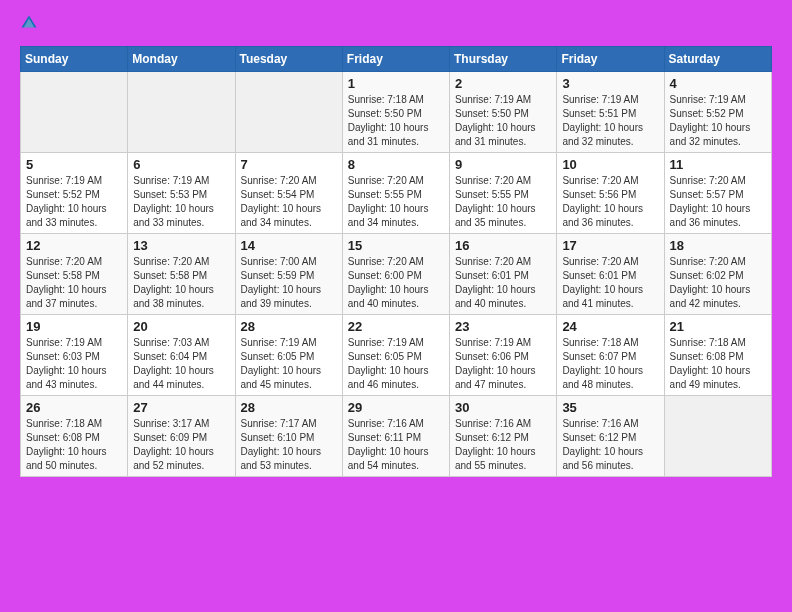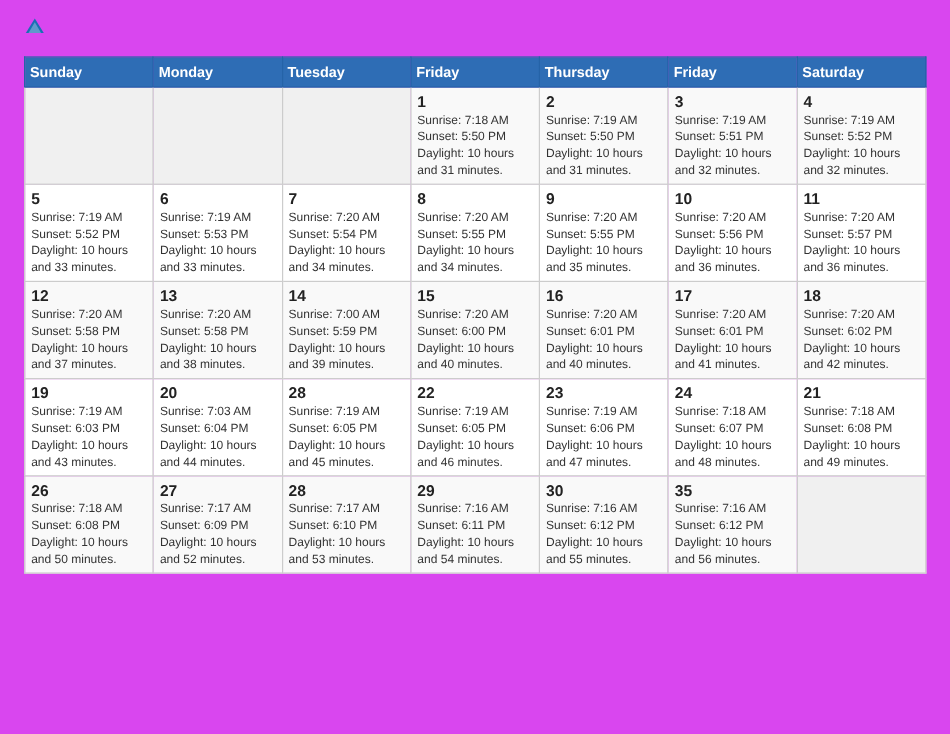--- a/index.html
+++ b/index.html
@@ -324,21 +324,21 @@
         <tr>
           <td>
             <div class="day-num">26</div>
             <div class="day-info">Sunrise: 7:18 AM
 Sunset: 6:08 PM
 Daylight: 10 hours
 and 50 minutes.</div>
           </td>
           <td>
             <div class="day-num">27</div>
-            <div class="day-info">Sunrise: 7:17 AM
+            <div class="day-info">Sunrise: 3:17 AM
 Sunset: 6:09 PM
 Daylight: 10 hours
 and 52 minutes.</div>
           </td>
           <td>
             <div class="day-num">28</div>
             <div class="day-info">Sunrise: 7:17 AM
 Sunset: 6:10 PM
 Daylight: 10 hours
 and 53 minutes.</div>

